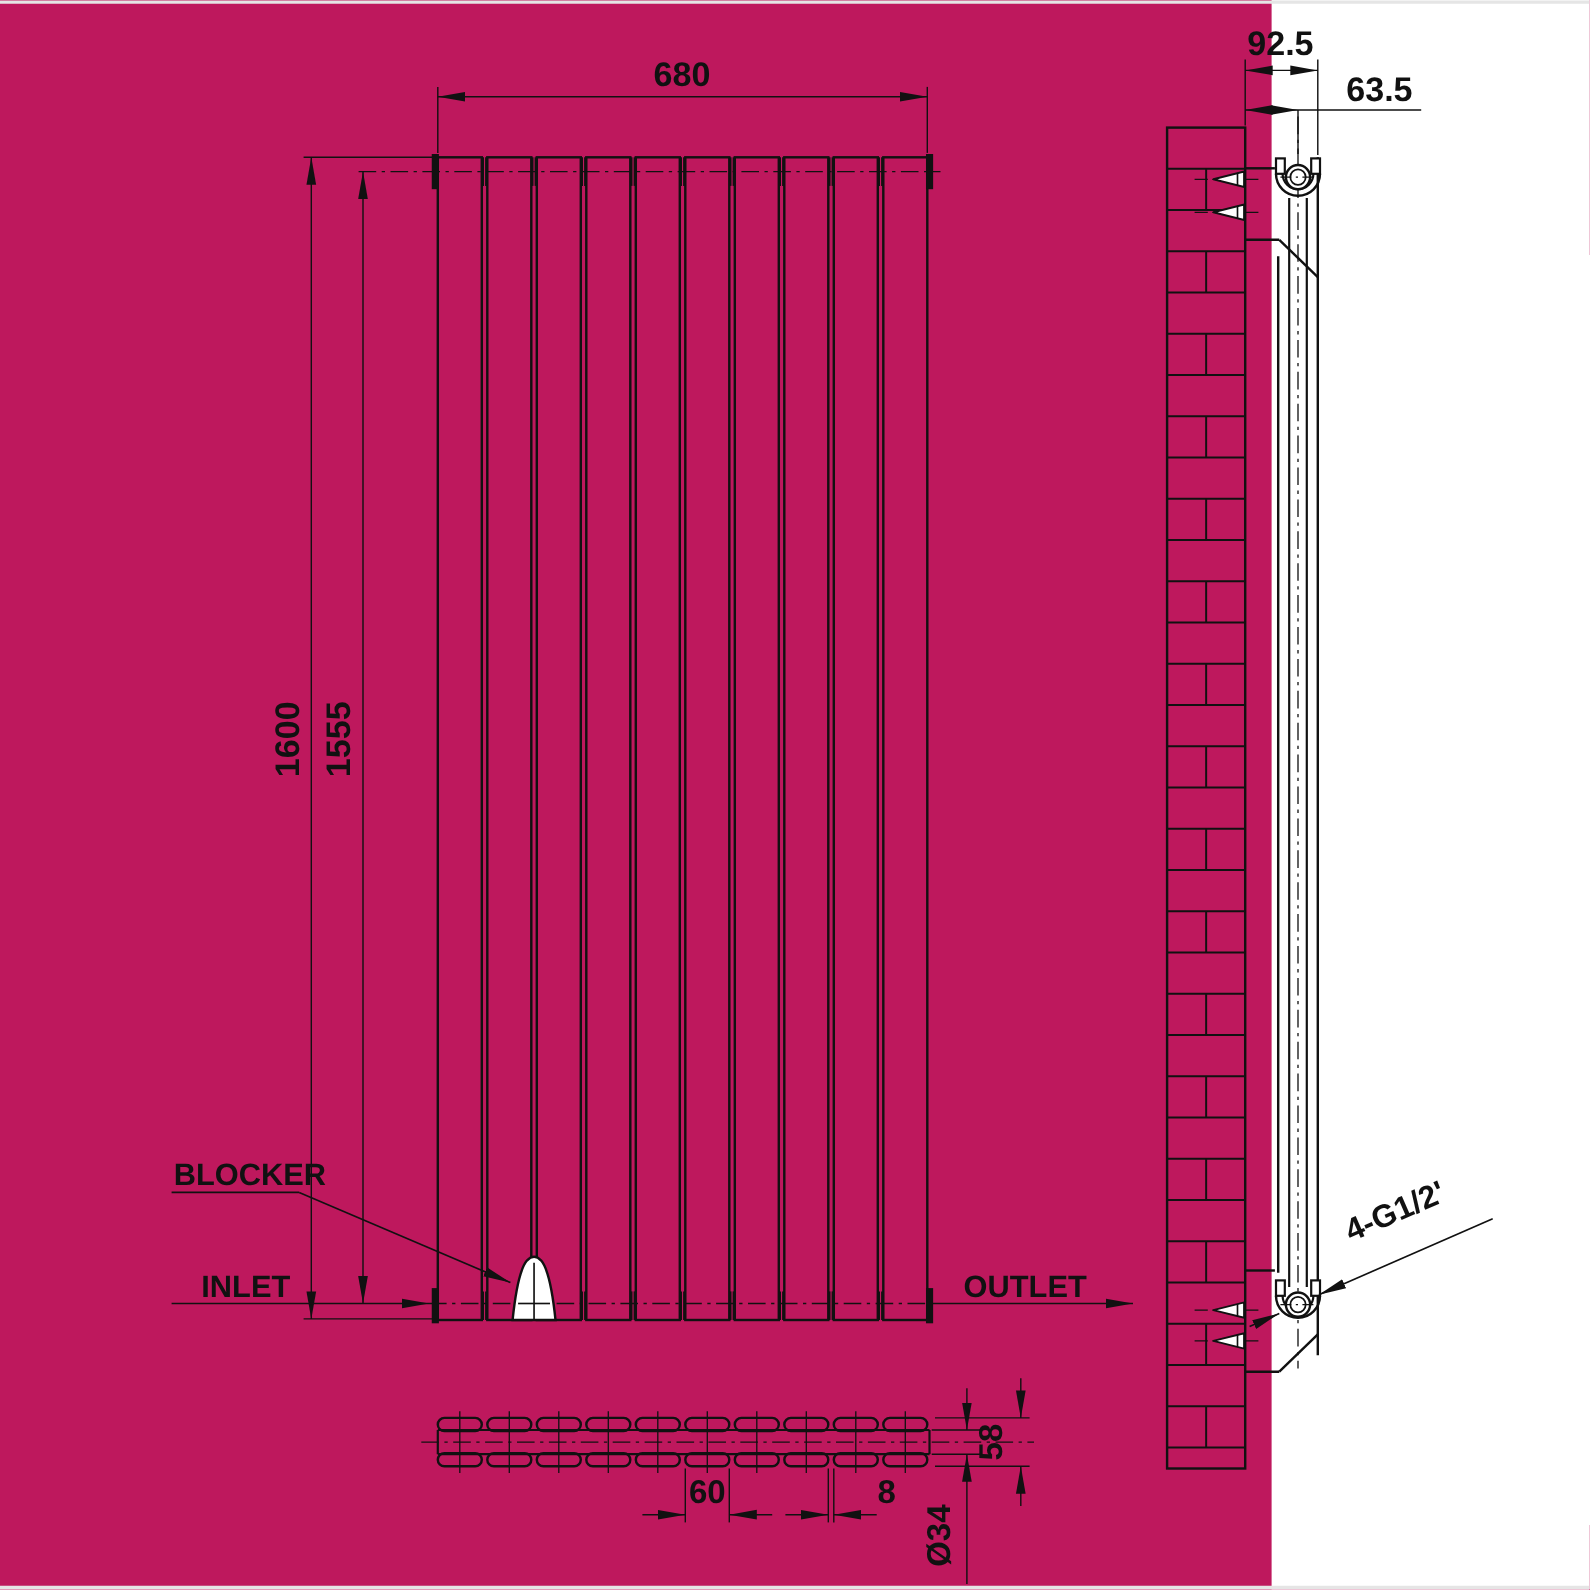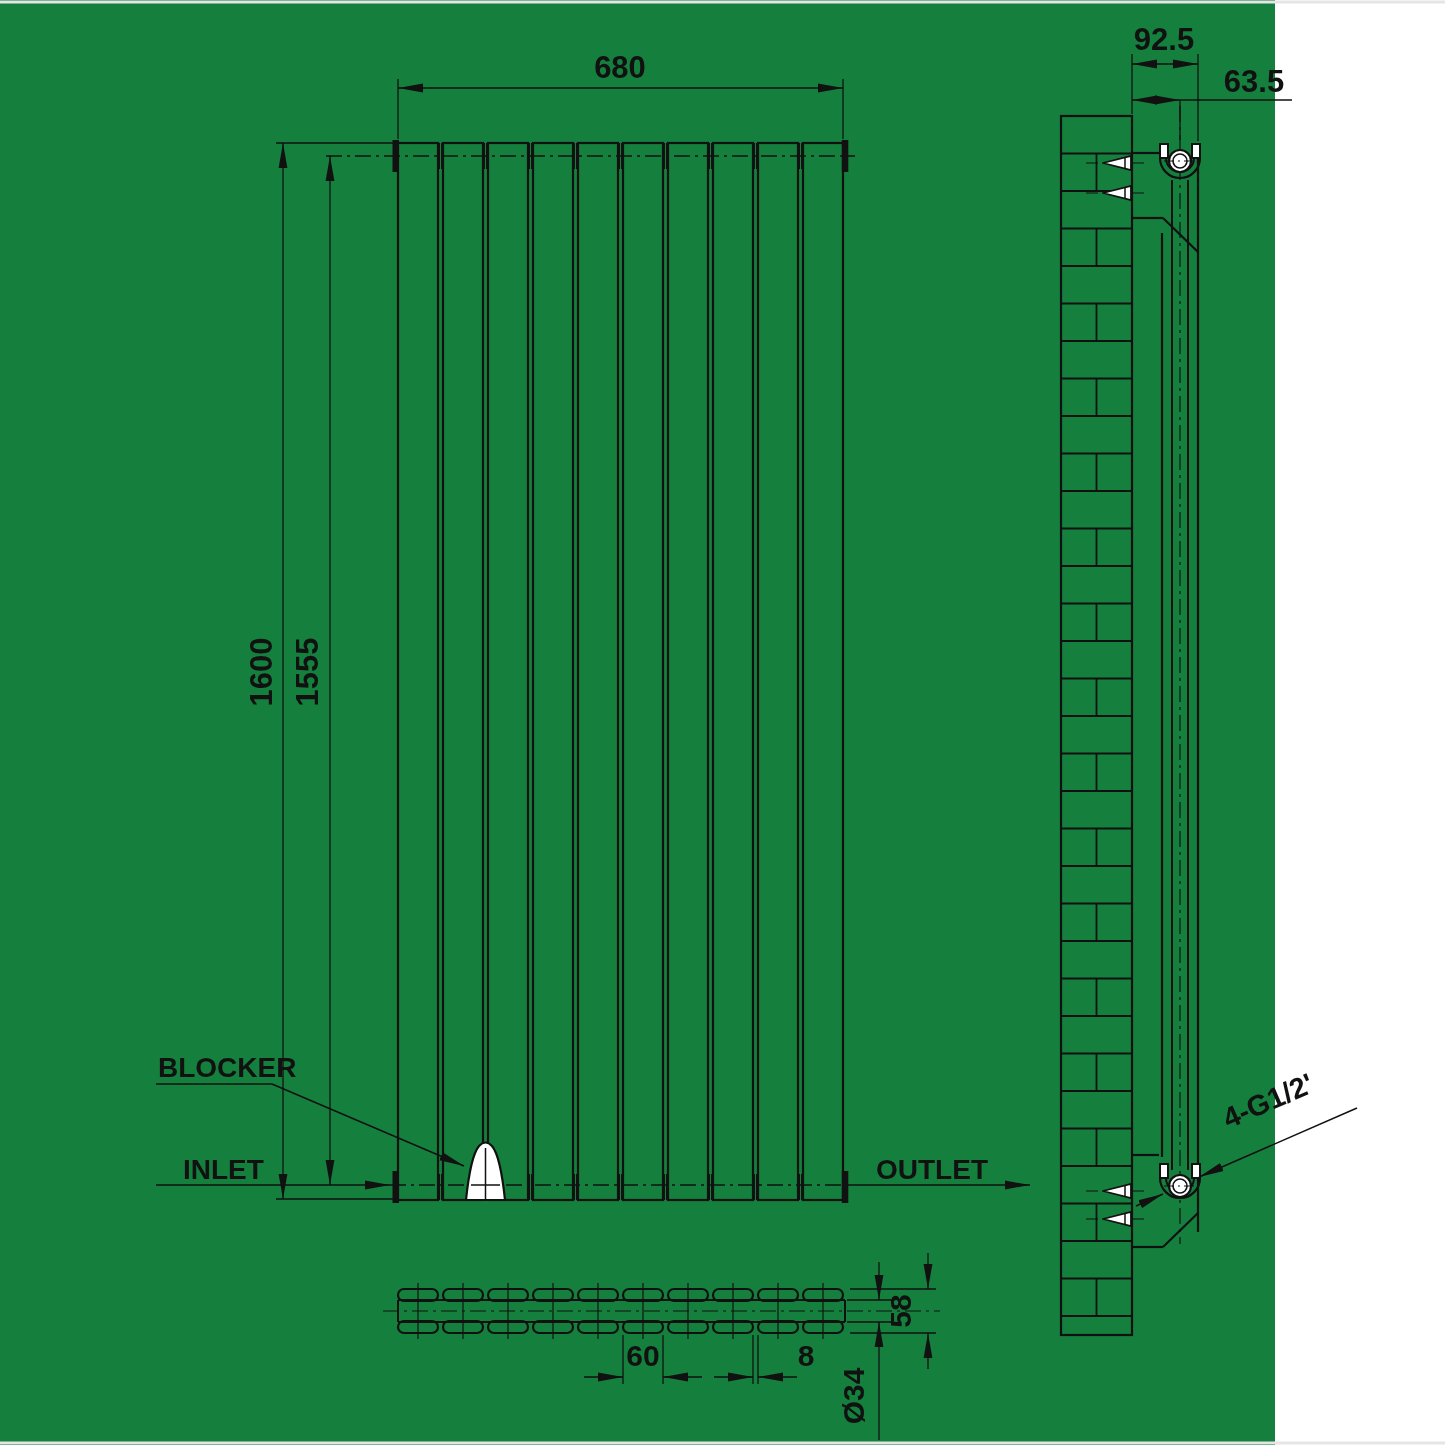--- a/index.html
+++ b/index.html
@@ -1,17 +1,17 @@
 <!DOCTYPE html>
 <html><head>
 <meta charset="utf-8">
 <title>Technical Drawing</title>
 <style>
   html,body{margin:0;padding:0;background:#fff;}
-  .stage{width:1275px;height:1445px;position:relative;background:#15803d;}
+  .stage{width:1156px;height:1445px;position:relative;background:#be185d;}
   svg{display:block;}
   text{font-family:"Liberation Sans","DejaVu Sans",sans-serif;font-weight:bold;fill:#111;}
   .dim{font-size:31px;}
   .dim2{font-size:30px;}
   .lbl{font-size:28px;}
   .conn{font-size:29px;}
 </style>
 </head>
 <body>
 

